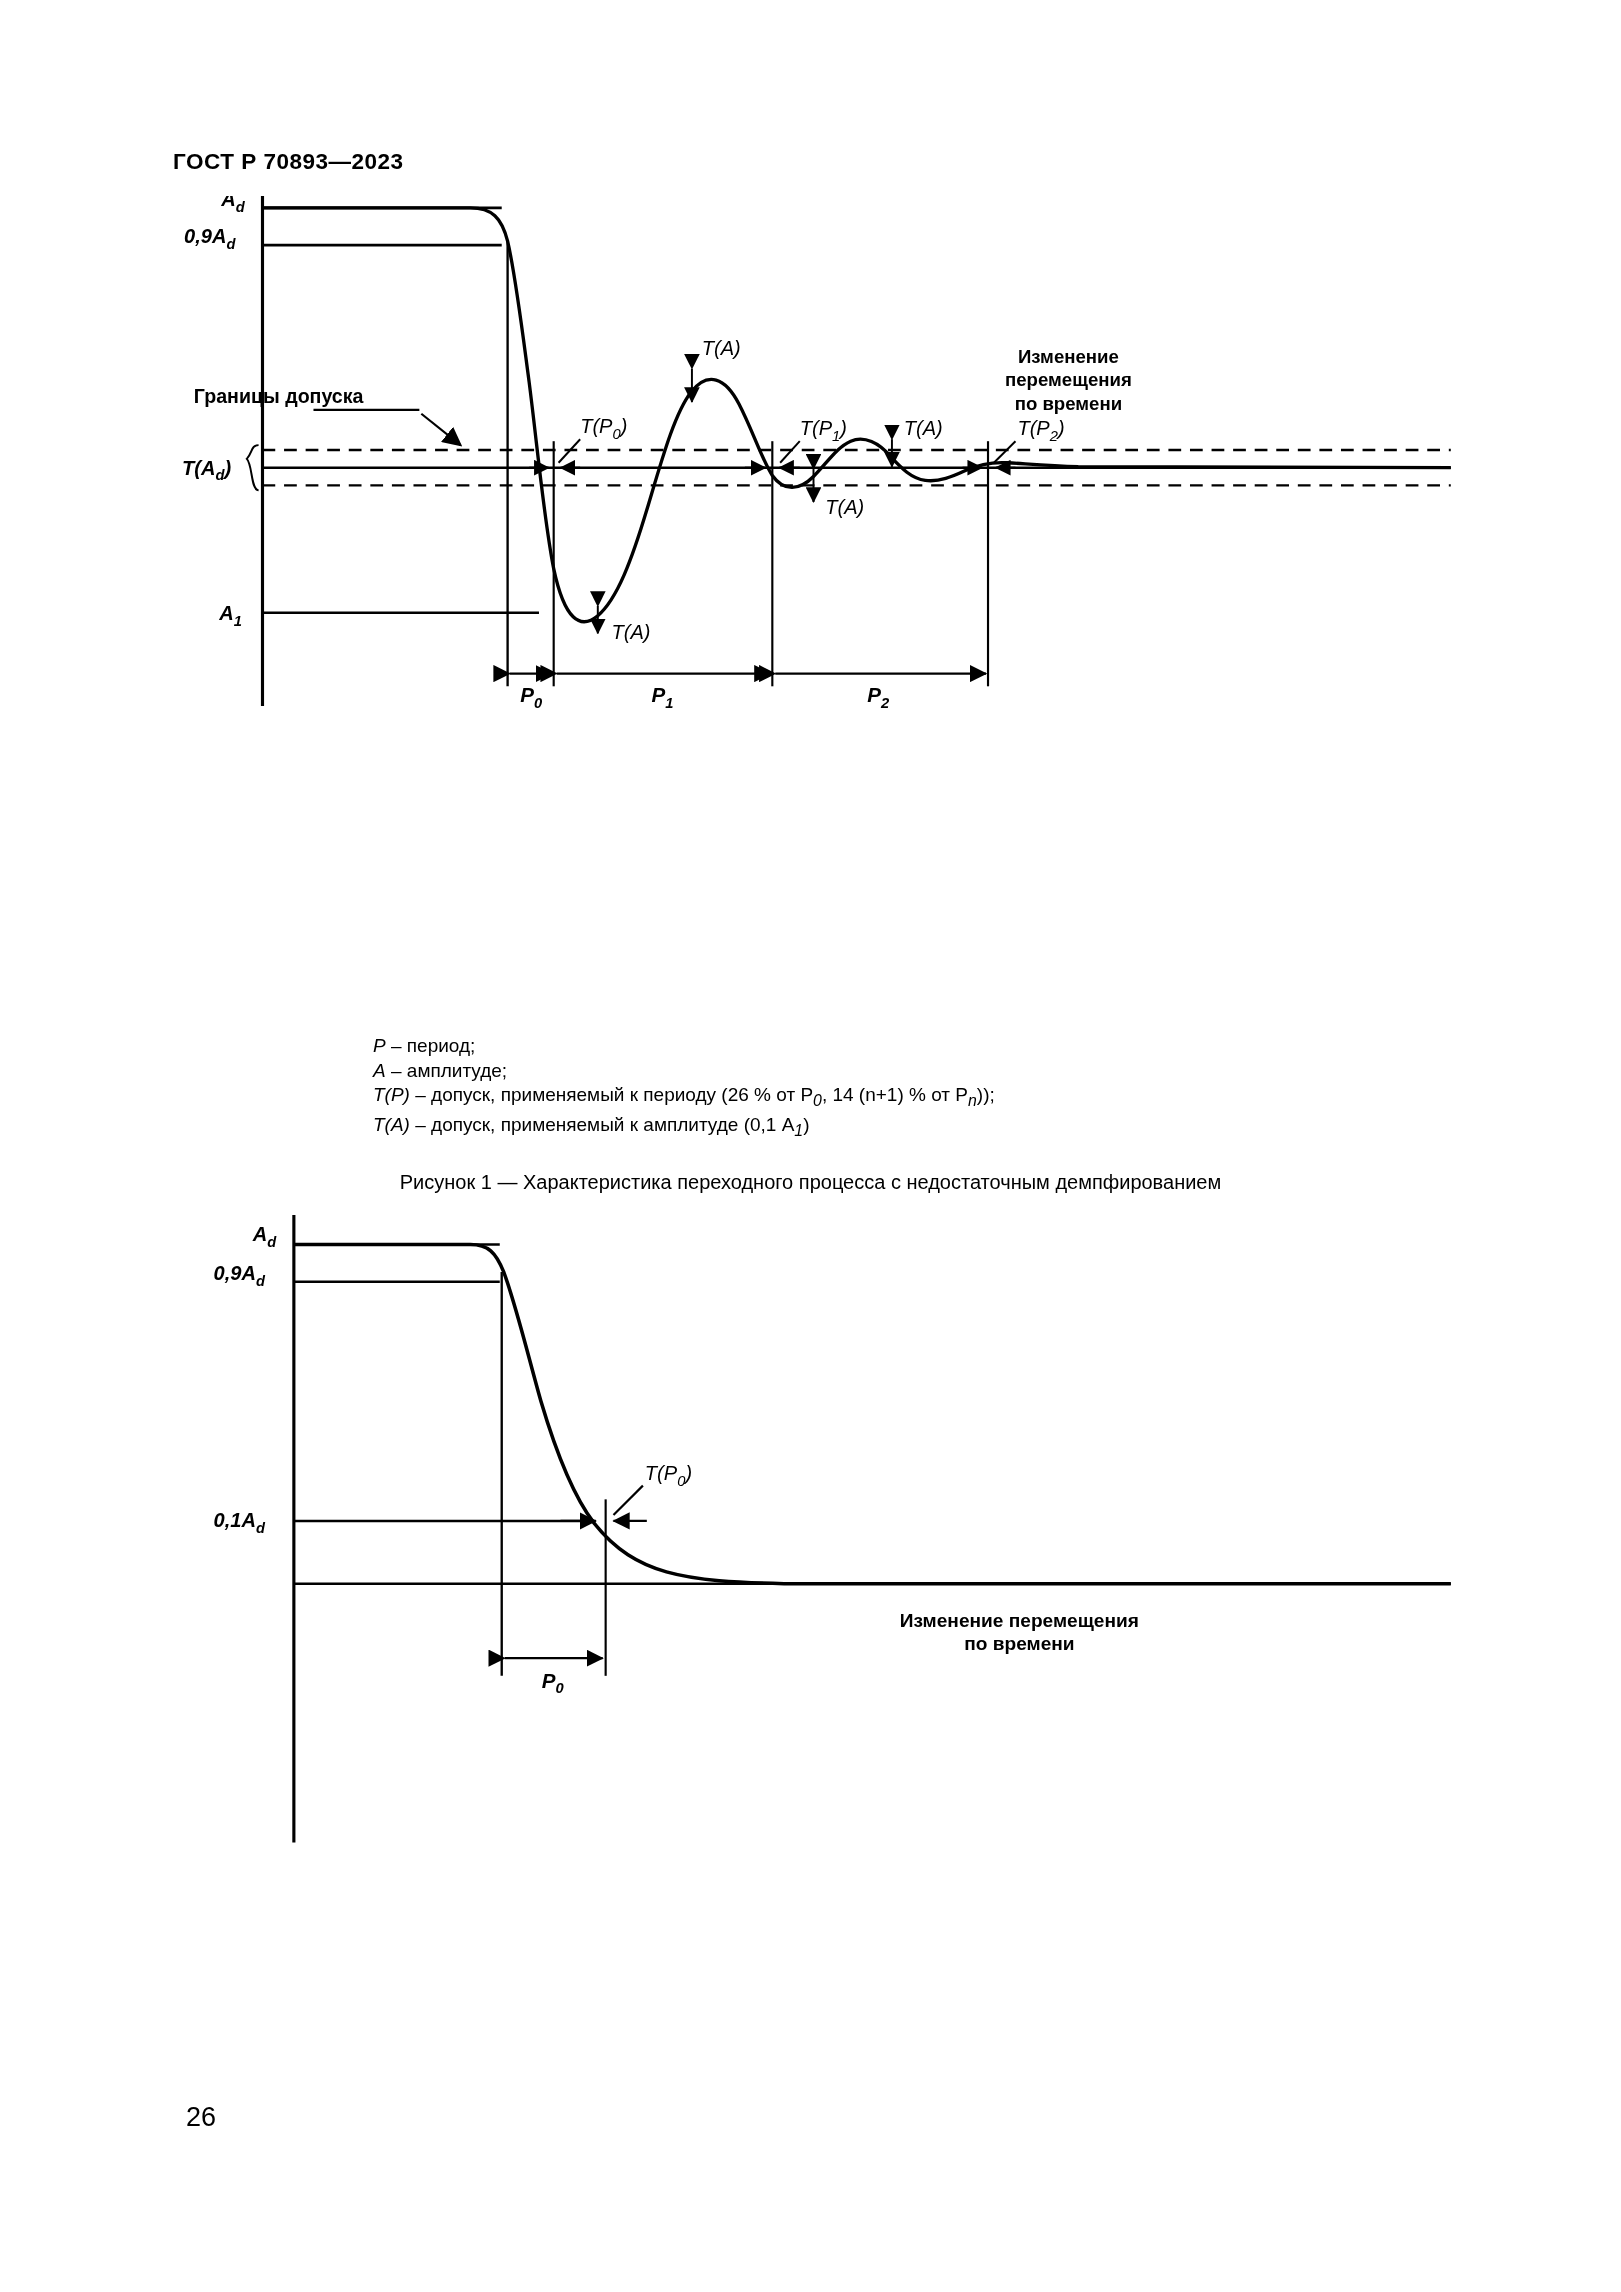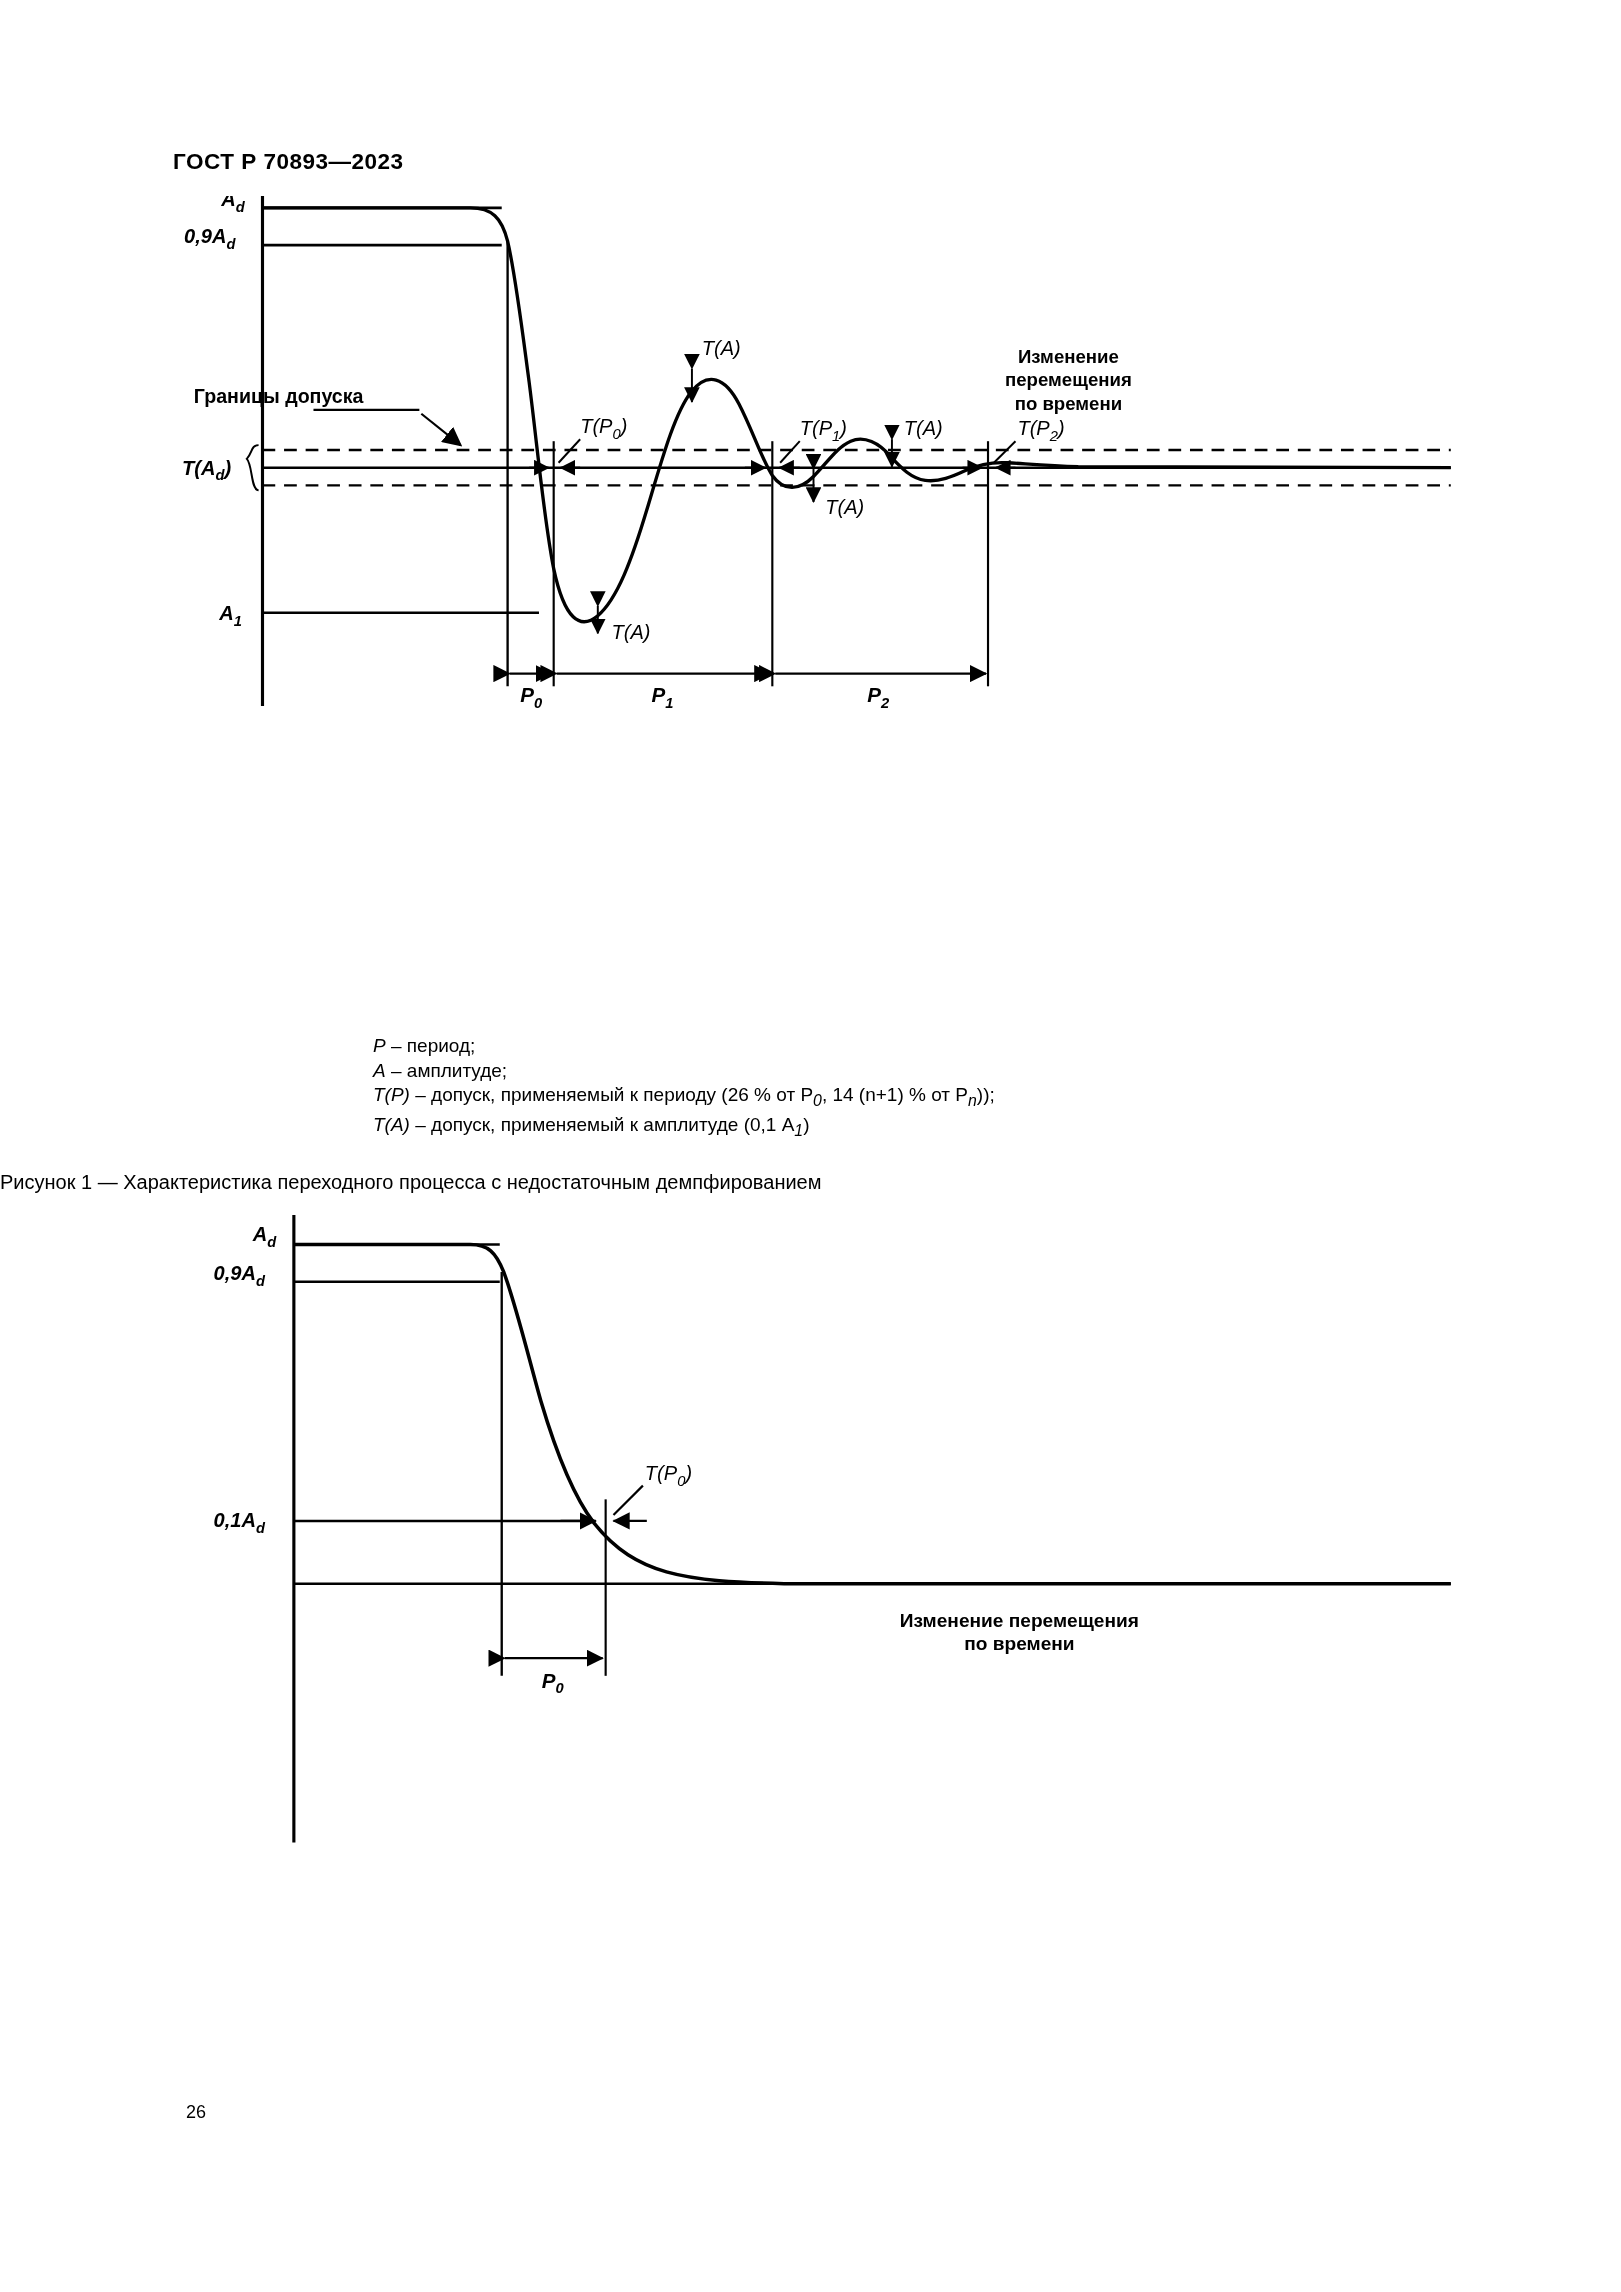--- a/index.html
+++ b/index.html
@@ -19,39 +19,40 @@
     font-size:22.5px; font-weight:bold;
     letter-spacing:0.5px;
   }
 
   .fig1-wrap { position:absolute; left:137px; top:196px; width:1353px; height:961px; }
   .fig2-wrap { position:absolute; left:137px; top:1215px; width:1353px; height:804px; }
 
   .caption {
     position:absolute;
     width:100%;
+    text-align:center;
     font-size:20px;
   }
   .cap1 { left:0; top:1171px; }
   .cap2 { left:0; top:2039px; }
 
   .legend {
     position:absolute;
     left:343px; top:1034px;
     font-size:19px;
     line-height:24.5px;
     font-style:italic;
   }
   .legend div { white-space:nowrap;margin-left:30px; }
   .legend .up { font-style:normal; }
 
   .pageno {
     position:absolute;
     left:186px; top:2102px;
-    font-size:18px;
+    font-size:27px;
   }
 
   svg { display:block; }
   text { font-family:"Liberation Sans", sans-serif; }
 </style>
 </head>
 <body>
 
 <div class="page">
 

